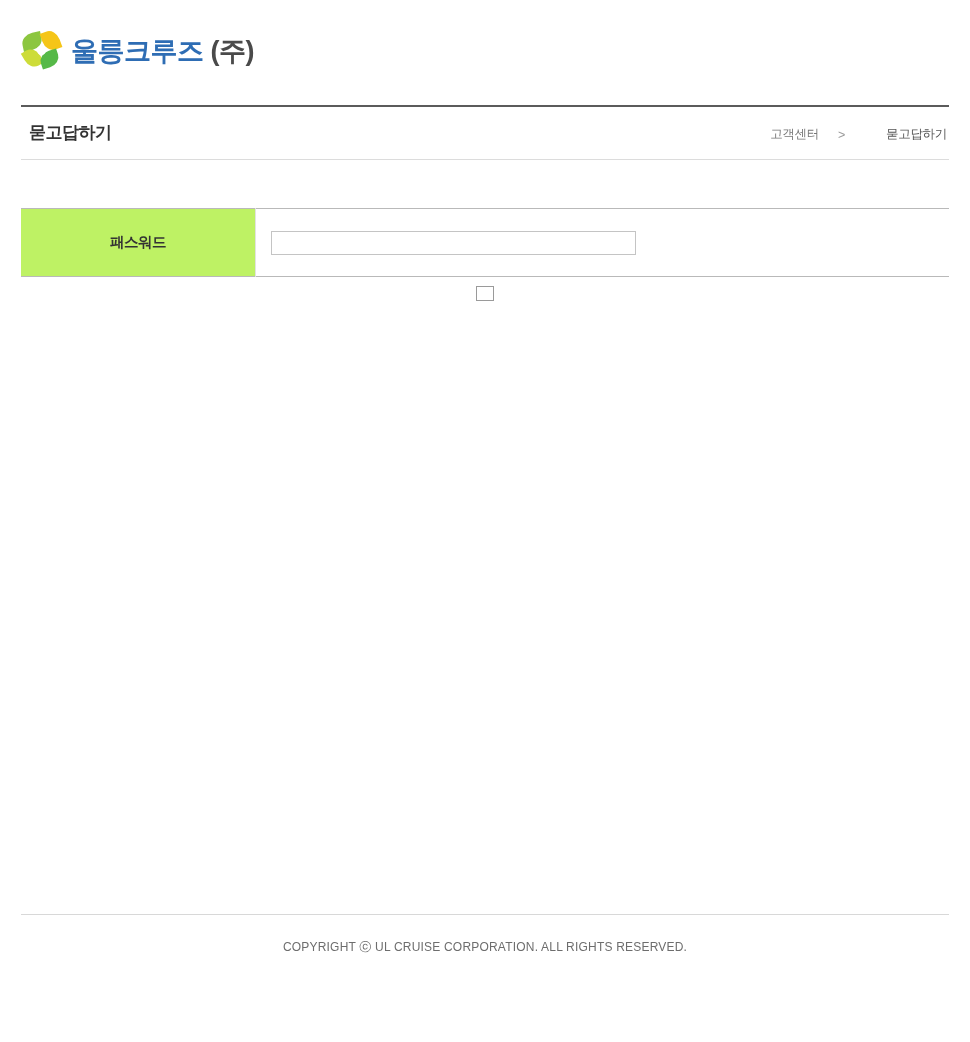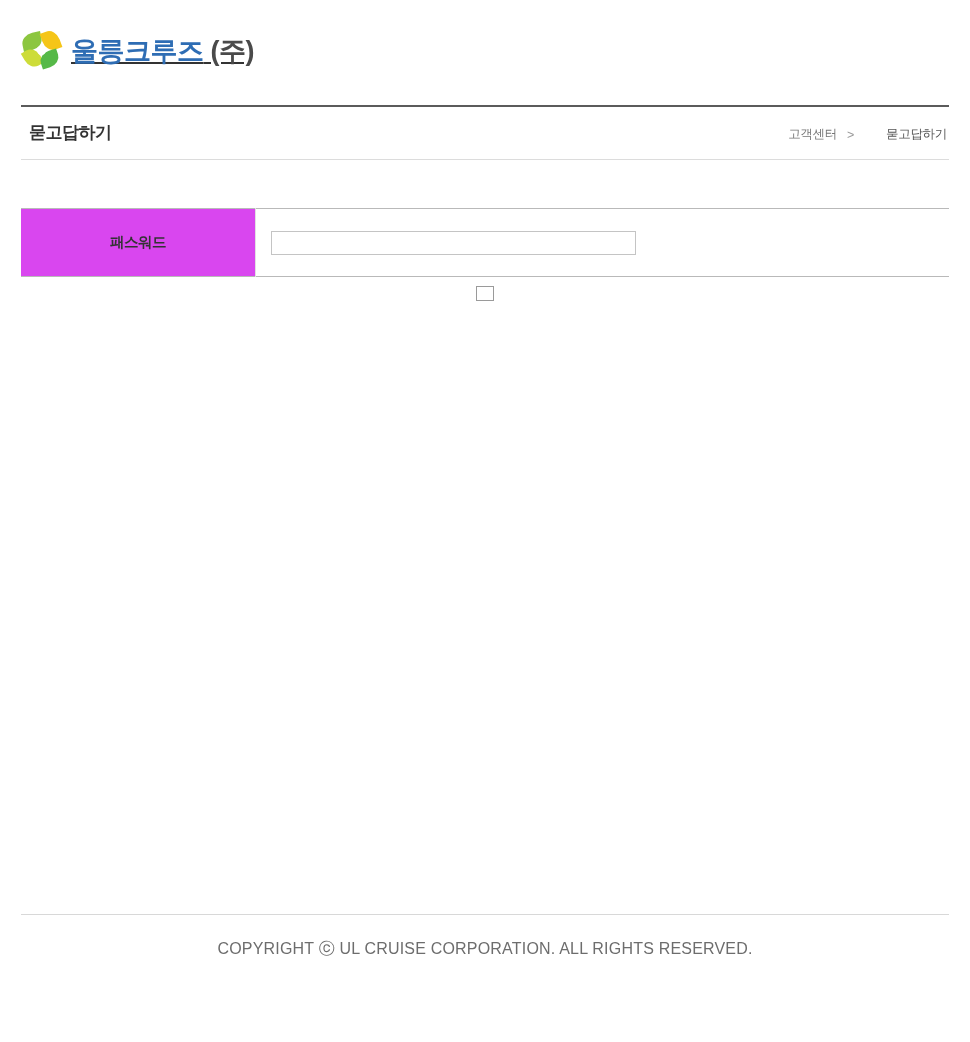--- a/index.html
+++ b/index.html
@@ -27,21 +27,20 @@
     height: 105px;
     background: #ffffff;
   }
   .logo-wrap {
     position: absolute;
     left: 21px;
     top: 28px;
     display: flex;
     align-items: center;
     height: 46px;
-    text-decoration: underline;
   }
   .logo-mark {
     width: 42px;
     height: 42px;
     position: relative;
     margin-right: 8px;
     flex: none;
   }
   .petal {
     position: absolute;
@@ -108,21 +107,21 @@
   }
   .breadcrumb {
     position: absolute;
     right: 2px;
     top: 19px;
     font-size: 12.5px;
     color: #777777;
     letter-spacing: -0.3px;
     display: flex;
     align-items: center;
-    gap: 8px;
+    gap: 17px;
   }
   .breadcrumb .sep { color: #999999; margin: 0 2px; }
   .breadcrumb .crumb-current {
     color: #555555;
     margin-left: 22px;
   }
 
   
   .content {
     margin: 0 21px;
@@ -131,21 +130,21 @@
 
   .pw-table {
     width: 100%;
     border-collapse: collapse;
     border-top: 1px solid #b9b9b9;
     border-bottom: 1px solid #b9b9b9;
     table-layout: fixed;
   }
   .pw-table th {
     width: 232px;
-    background: #d946ef;
+    background: #bef264;
     border-right: 1px solid #e2e2e2;
     height: 65px;
     font-size: 14.5px;
     font-weight: bold;
     color: #333333;
     letter-spacing: -0.5px;
     text-align: center;
     vertical-align: middle;
   }
   .pw-table td {
@@ -188,21 +187,21 @@
   .footer {
     position: absolute;
     left: 21px;
     right: 21px;
     top: 914px;
     border-top: 1px solid #d8d8d8;
   }
   .copyright {
     margin-top: 24px;
     text-align: center;
-    font-size: 16px;
+    font-size: 12px;
     color: #6d6d6d;
     letter-spacing: 0.2px;
   }
 </style>
 </head>
 <body>
 
 <div class="page">
 
   <div class="header">

